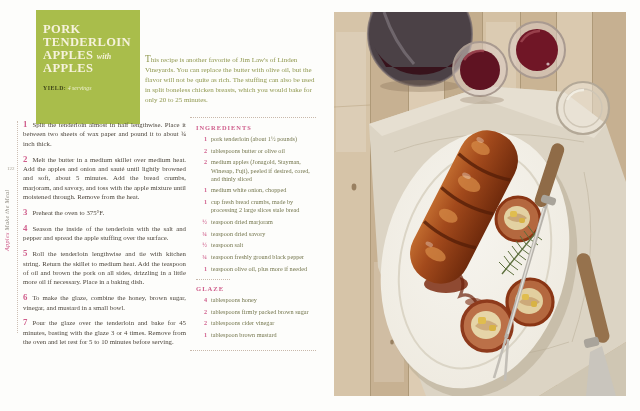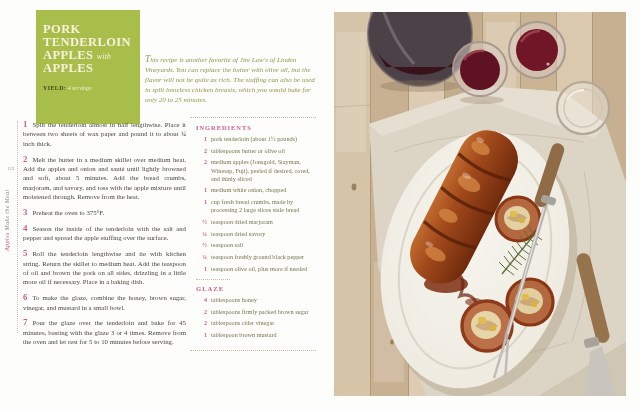--- a/index.html
+++ b/index.html
@@ -16,28 +16,28 @@
     font-style:italic;font-size:6.2px;color:#8f8b80;letter-spacing:.3px;white-space:nowrap;
   }
   .chapter-label .pink{color:#cf5d8b;margin-top:3px;}
   .steps-rule{position:absolute;left:17px;top:121px;height:212px;border-left:1px dotted #cdbfb4;}
 
   .title-box{
     position:absolute;left:36px;top:10px;width:104px;height:114px;
     background:#a9bd4b;color:#f6f2dc;box-sizing:border-box;padding:13px 9px 0 7px;
   }
   .title-line{font-size:12.5px;line-height:1.05;letter-spacing:.4px;font-weight:bold;}
-  .title-small{font-size:8px;font-style:italic;font-weight:normal;text-transform:lowercase;letter-spacing:0;}
+  .title-small{font-size:8px;font-style:italic;font-weight:bold;text-transform:lowercase;letter-spacing:0;}
   .yield{margin-top:9px;font-size:5.8px;}
   .yield .ylabel{color:#3d4418;font-weight:bold;letter-spacing:.5px;}
   .yield .yvalue{color:#eef0d2;font-style:italic;}
 
   .intro{
     position:absolute;left:145px;top:53px;width:170px;
-    font-style:italic;font-size:7px;line-height:1.4;color:#90984f;
+    font-size:7px;line-height:1.4;color:#90984f;
   }
   .intro::first-letter{font-size:1.35em;}
 
   .steps{position:absolute;left:23px;top:120px;width:163px;}
   .step{margin:0 0 6.5px 0;font-size:6.8px;line-height:1.38;color:#4d463d;text-align:justify;}
   .step-num{color:#cf5d8b;font-weight:bold;font-size:8.8px;margin-right:5px;line-height:1;}
 
   .ing-box{
     position:absolute;left:190px;top:117px;width:126px;box-sizing:border-box;
     border-top:1px dotted #c8b8aa;border-bottom:1px dotted #c8b8aa;

